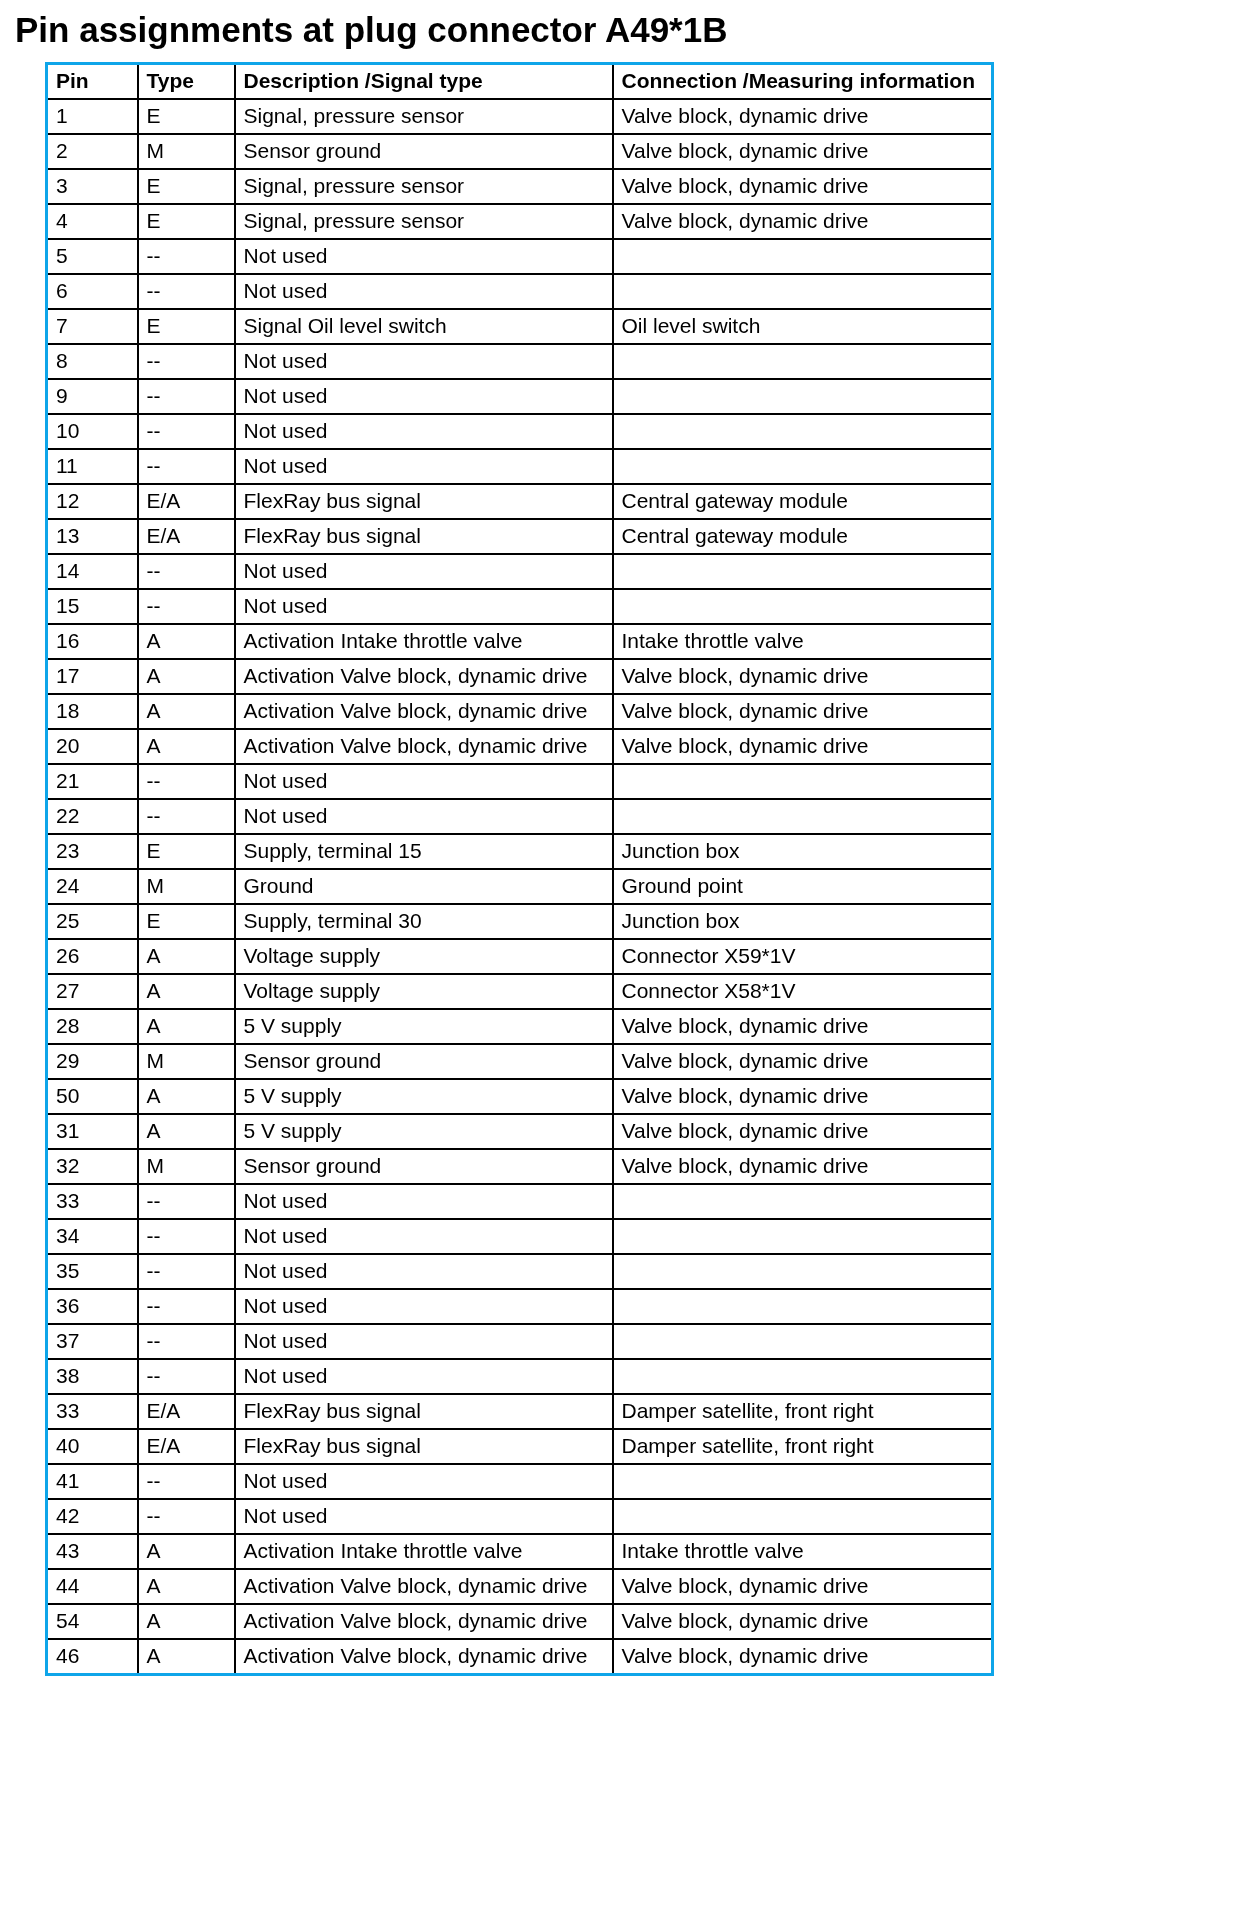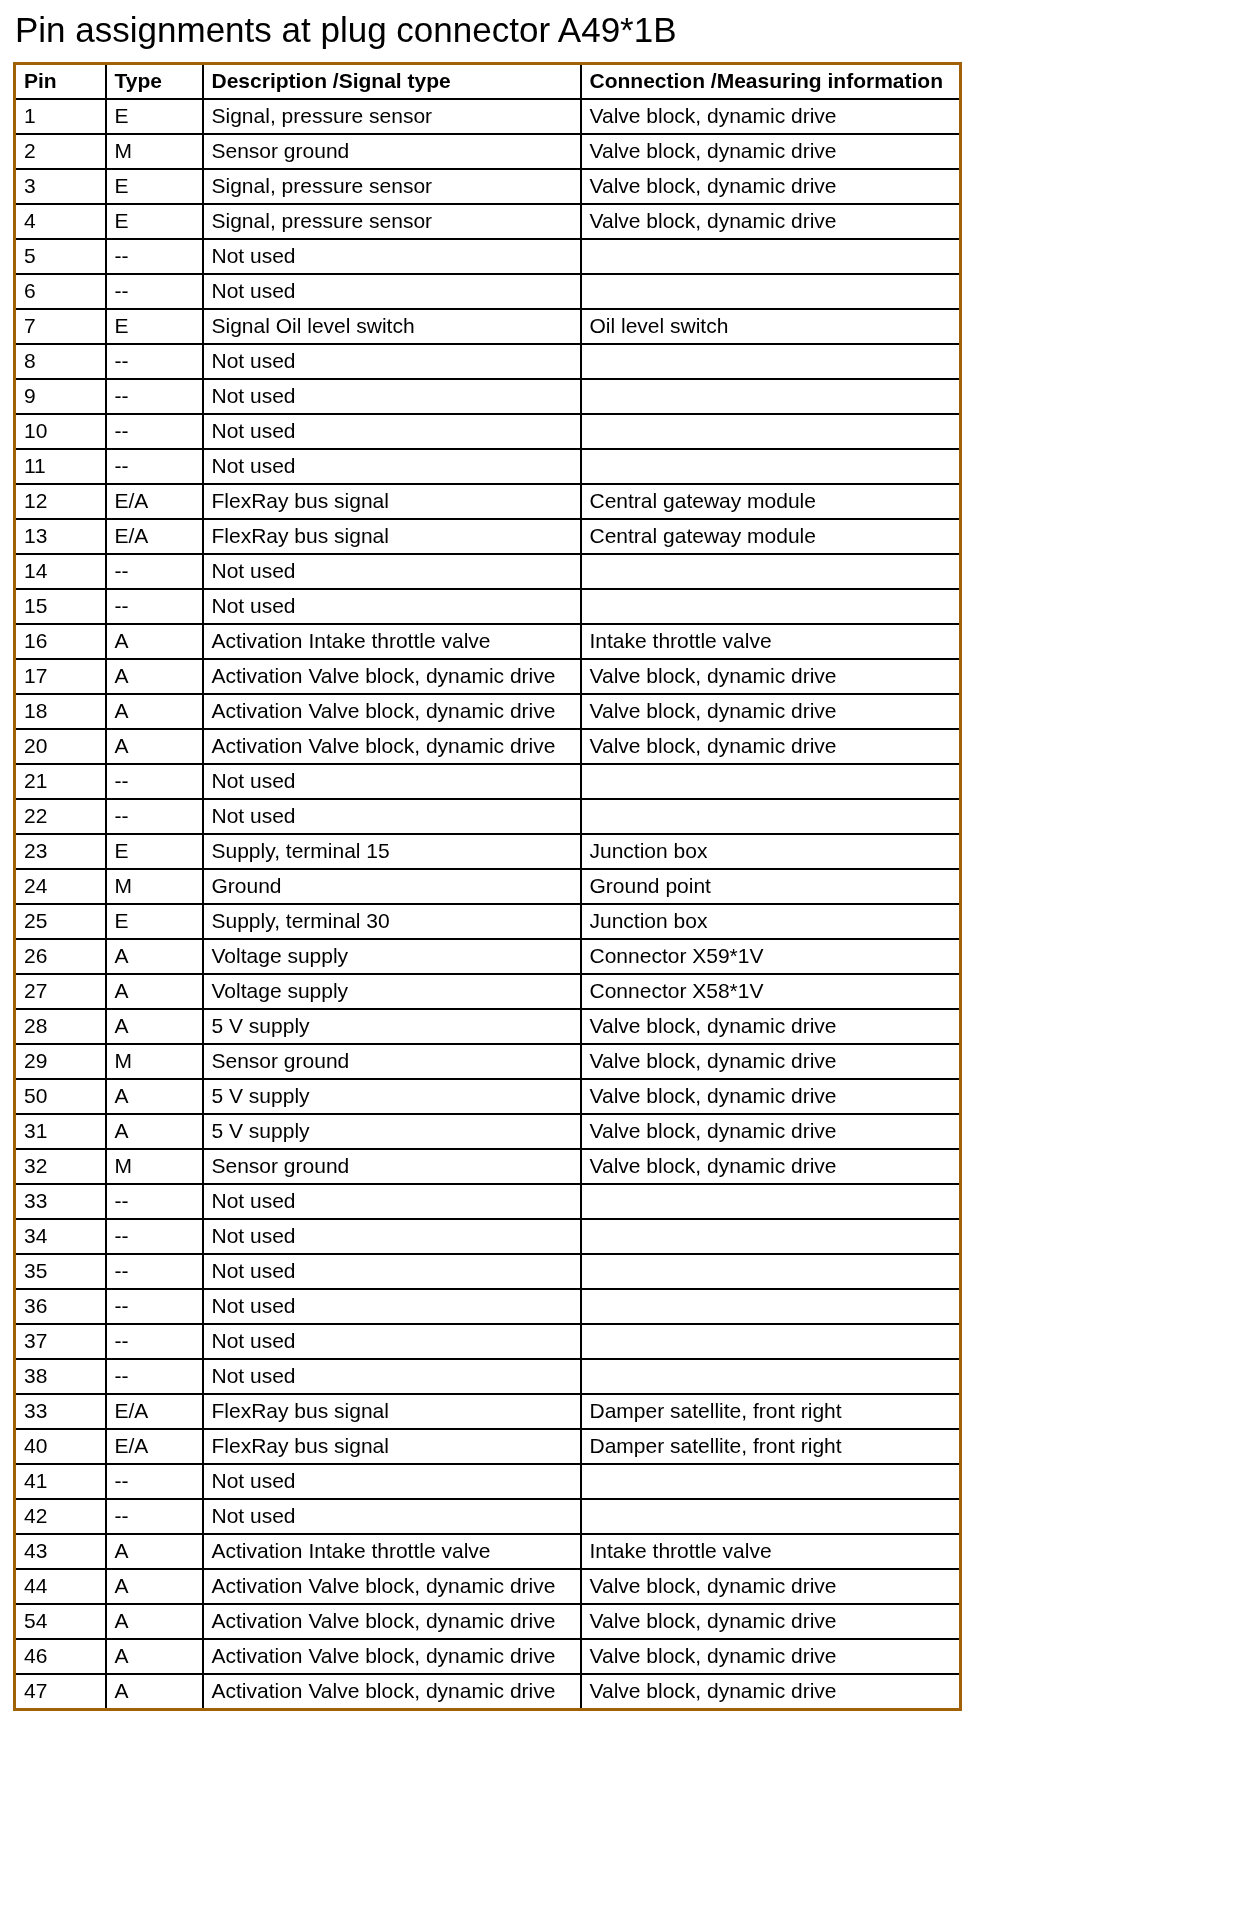--- a/index.html
+++ b/index.html
@@ -12,29 +12,30 @@
   }
   body {
     width: 1248px;
     min-height: 1932px;
   }
   .page {
     padding: 6px 0 10px 13px;
   }
   .doc-title {
     font-size: 35px;
-    font-weight: normal;
+    font-weight: bold;
     margin: 4px 12px 12px 2px;
     letter-spacing: 0;
   }
   table.pin-table {
     border-collapse: collapse;
     width: 946px;
-    border: 3px solid #a16207;
+    border: 3px solid #0ea5e9;
     table-layout: fixed;
+    margin-left: 32px;
   }
   table.pin-table th,
   table.pin-table td {
     border: 2px solid #000;
     font-size: 21px;
     line-height: 27px;
     padding: 2px 6px 4px 8px;
     text-align: left;
     vertical-align: top;
     overflow: hidden;
@@ -337,21 +338,15 @@
           <td>A</td>
           <td>Activation Valve block, dynamic drive</td>
           <td>Valve block, dynamic drive</td>
         </tr>
         <tr>
           <td>46</td>
           <td>A</td>
           <td>Activation Valve block, dynamic drive</td>
           <td>Valve block, dynamic drive</td>
         </tr>
-        <tr>
-          <td>47</td>
-          <td>A</td>
-          <td>Activation Valve block, dynamic drive</td>
-          <td>Valve block, dynamic drive</td>
-        </tr>
       </tbody>
   </table>
 </div>
 
 </body></html>

